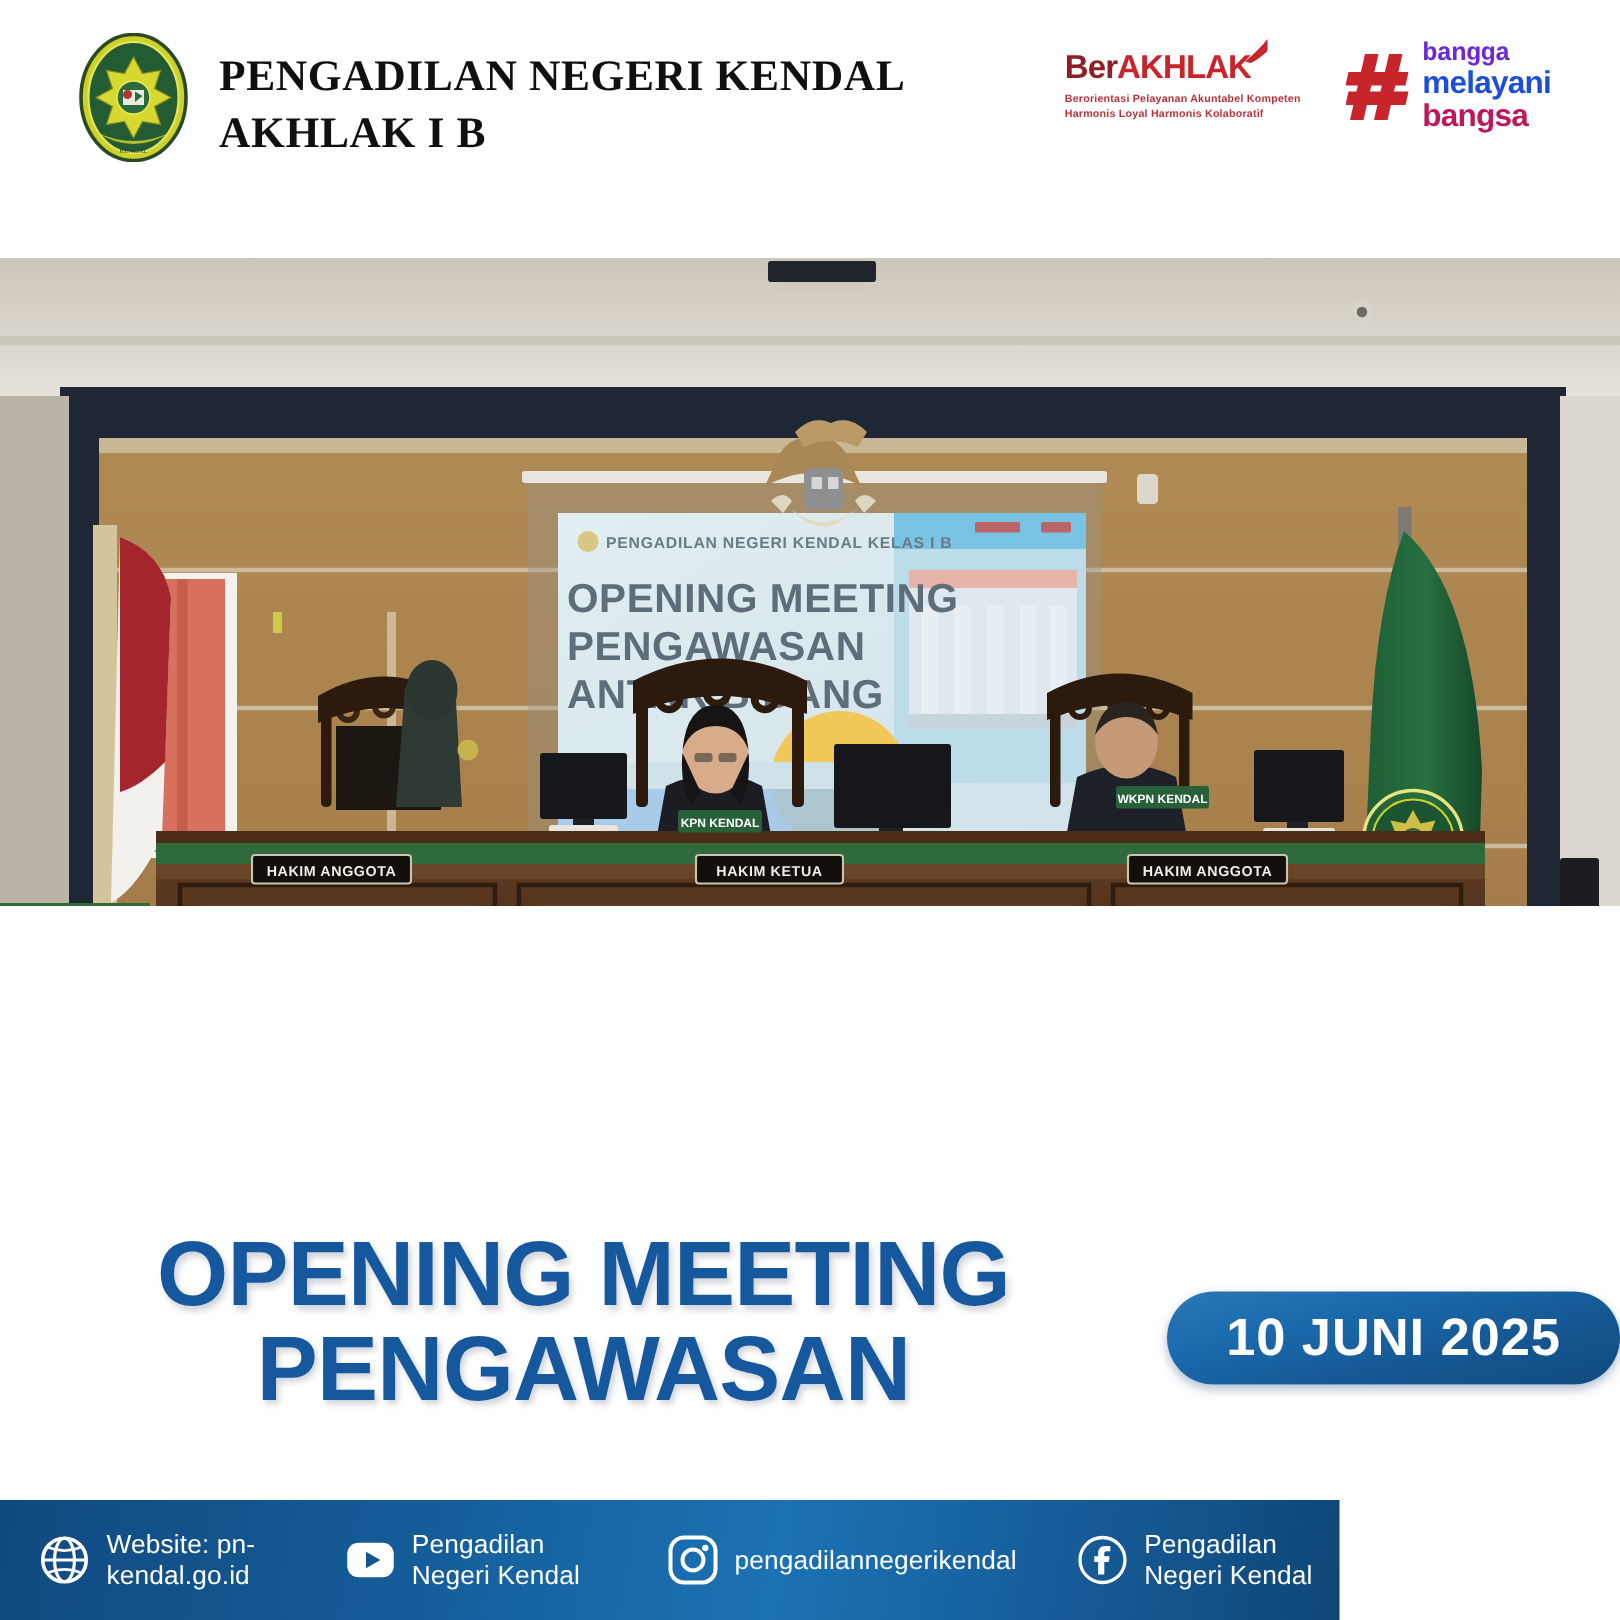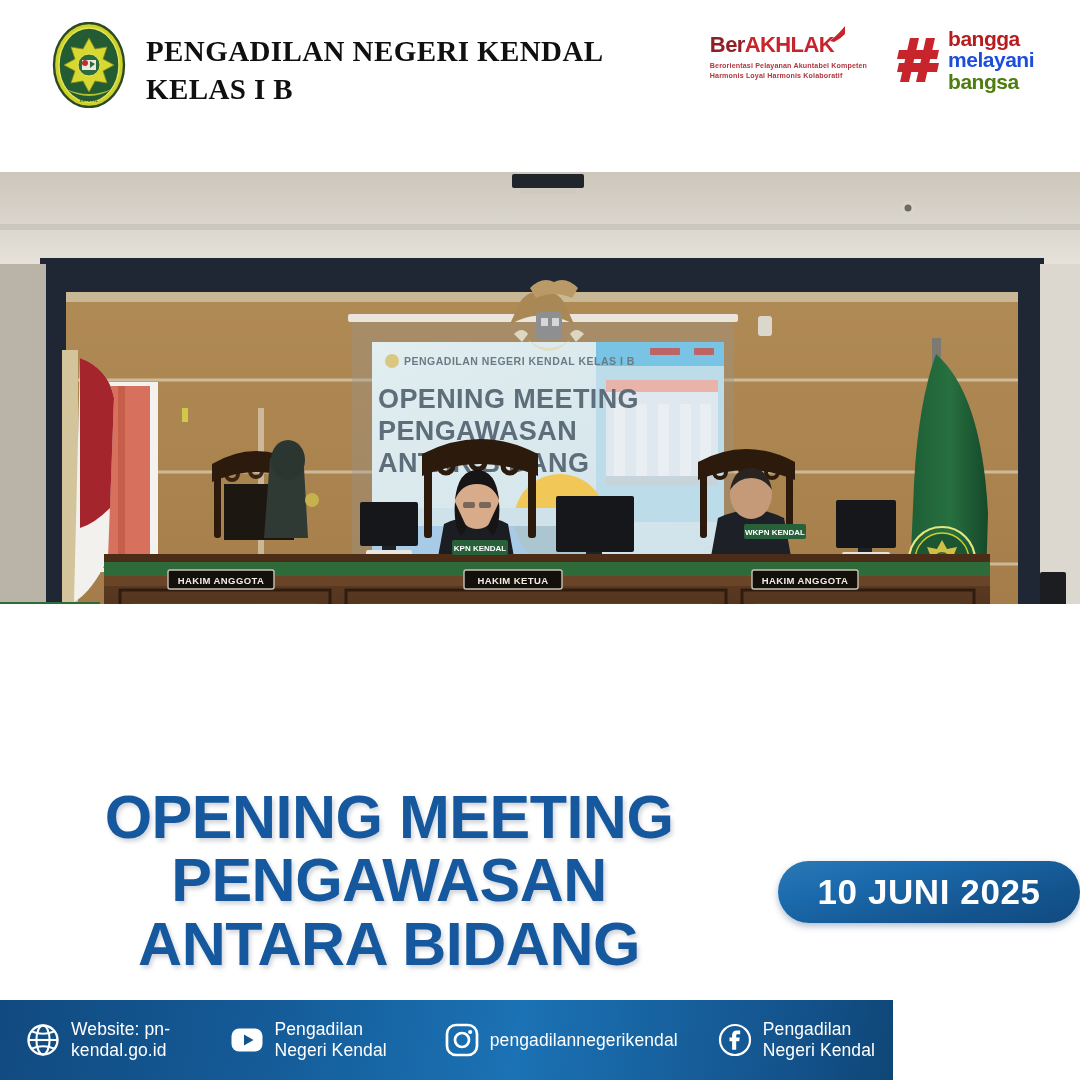--- a/index.html
+++ b/index.html
@@ -53,23 +53,23 @@
   .berakhlak-sub {
     margin-top:5px;
     font-size:7.1px; font-weight:bold; color:#b4343c;
     line-height:1.42; letter-spacing:0.15px;
   }
   .bangga {
     display:flex; align-items:center; gap:7px; padding-top:2px;
   }
   .bangga-hash { width:44px; height:48px; flex:0 0 auto; }
   .bangga-words { display:flex; flex-direction:column; line-height:1.02; }
-  .bangga-l1 { font-size:21px; font-weight:bold; color:#b91c1c; letter-spacing:-0.5px; }
+  .bangga-l1 { font-size:17px; font-weight:bold; color:#6d28d9; letter-spacing:-0.5px;font-family:Liberation Mono, monospace; }
   .bangga-l2 { font-size:21px; font-weight:bold; color:#1d4ed8; letter-spacing:-0.5px; }
-  .bangga-l3 { font-size:21px; font-weight:bold; color:#4d7c0f; letter-spacing:-0.5px; }
+  .bangga-l3 { font-size:21px; font-weight:bold; color:#be185d; letter-spacing:-0.5px; }
 
   
   .photo {
     position:absolute; left:0; top:172px; width:1080px; height:432px;
     overflow:hidden; background:#9a9288;
   }
   .photo svg { display:block; width:1080px; height:568px; }
 
   
   .title-block {
@@ -124,21 +124,21 @@
       <path d="M37 16 L43 27 L55 25 L51 37 L62 43 L51 49 L55 61 L43 59 L37 70 L31 59 L19 61 L23 49 L12 43 L23 37 L19 25 L31 27 Z" fill="#d8d930" stroke="#8d8c1c" stroke-width="0.8"></path>
       <circle cx="37" cy="43" r="11" fill="#2e6b3c" stroke="#e8e95c" stroke-width="1"></circle>
       <path d="M30 38 h14 v10 h-14 z" fill="#e9e9e0"></path>
       <circle cx="33" cy="41" r="3" fill="#b8312c"></circle>
       <path d="M38 39 l5 3 -5 4 z" fill="#2f6a3b"></path>
       <path d="M12 66 q25 12 50 0 q-25 16 -50 0 z" fill="#cfd12b" opacity="0.85"></path>
       <text x="37" y="80" font-size="4.6" fill="#2b4a24" text-anchor="middle" font-family="Liberation Serif, serif">KENDAL</text>
     </svg>
     <div class="header-titles">
       <div class="header-title-1">PENGADILAN NEGERI KENDAL</div>
-      <div class="header-title-2">KELAS I B</div>
+      <div class="header-title-2">AKHLAK I B</div>
     </div>
   </div>
 
   <div class="header-right">
 
     <div class="berakhlak">
       <div class="berakhlak-word">
         <span class="berakhlak-ber">Ber</span><span class="berakhlak-akhlak">AKHLAK</span>
         <svg class="berakhlak-swoosh" viewBox="0 0 18 18">
           <path d="M1 16 C7 11 12 6 16 1 L16 9 C13 12 9 15 5 17 Z" fill="#c8242c"></path>
@@ -417,21 +417,20 @@
     <g fill="#15161a">
       <ellipse cx="952" cy="552" rx="34" ry="28"></ellipse>
       <ellipse cx="1040" cy="540" rx="40" ry="34"></ellipse>
     </g>
   </svg>
 </div>
 
 <div class="title-block">
   <div class="headline">
     <span>OPENING MEETING PENGAWASAN</span>
-    <span class="l2">ANTARA BIDANG</span>
   </div>
   <div class="date-badge">
     <span>10 JUNI 2025</span>
   </div>
 </div>
 
 <div class="footer">
 
   <div class="foot-item fi-web">
     <svg class="foot-icon" viewBox="0 0 34 34">

